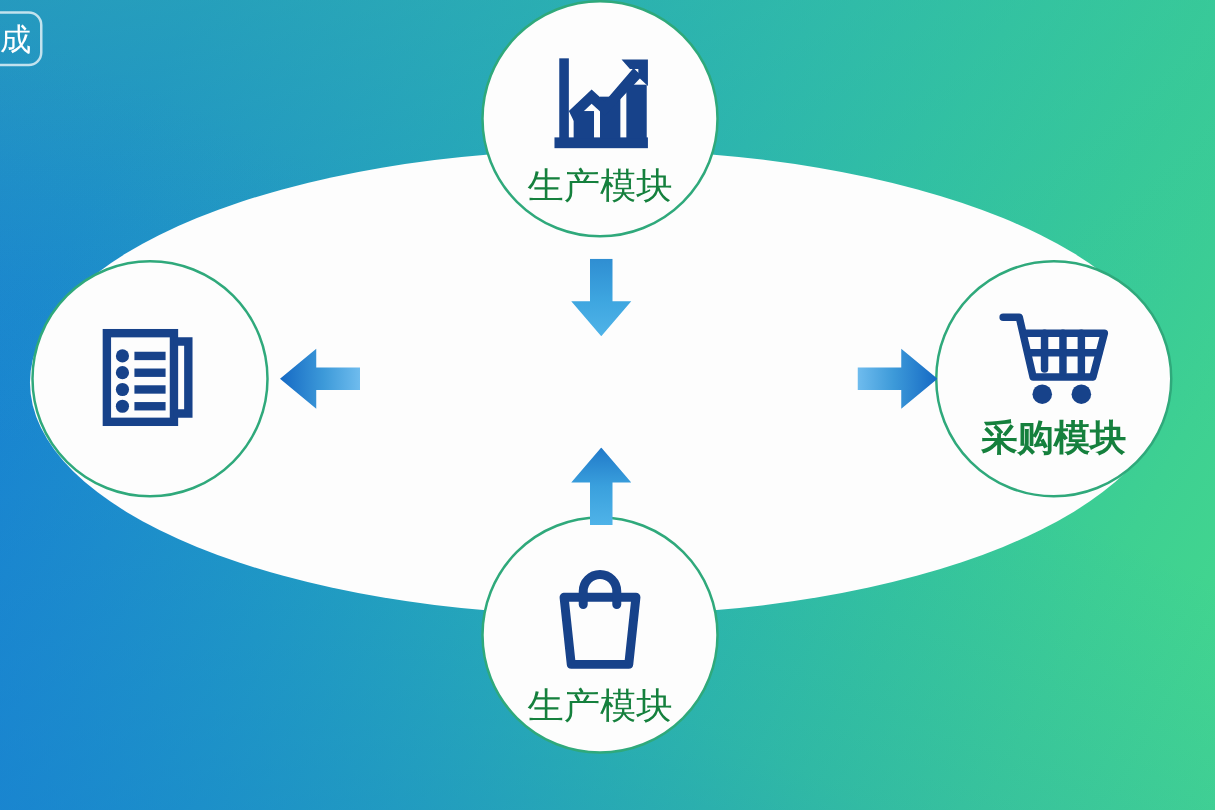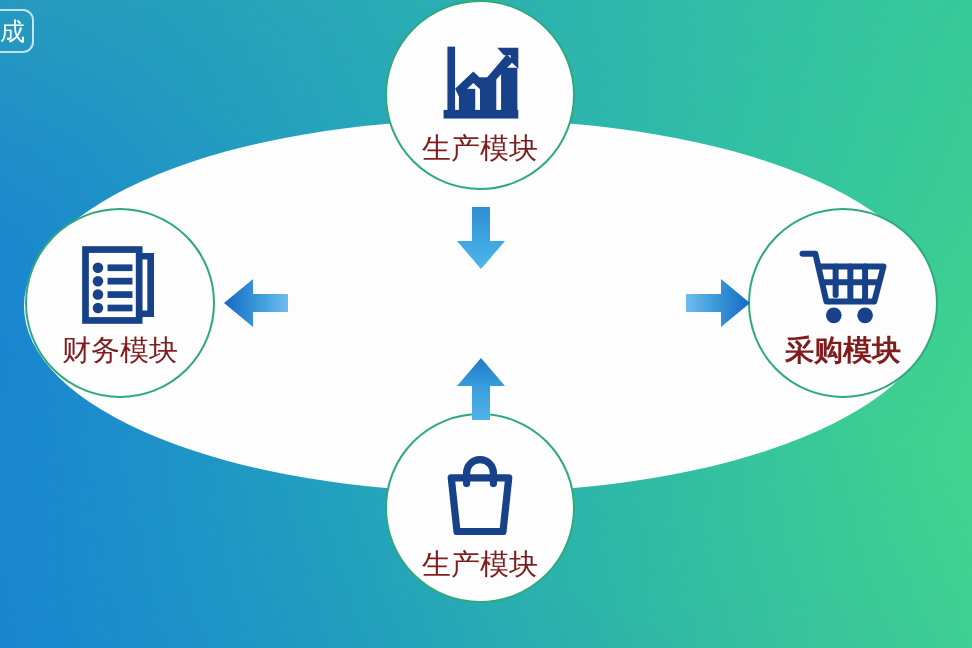--- a/index.html
+++ b/index.html
@@ -96,21 +96,21 @@
     width:92px;height:86px;
     display:flex;align-items:center;justify-content:center;
     margin-bottom:2px;
   }
   .node.top .glyph{margin-top:14px;}
   .node.bottom .glyph{margin-top:16px;}
   .node .caption{
     font-family:"DejaVu Sans",sans-serif;
     font-size:29px;
     font-weight:500;
-    color:#7f1d1d;
+    color:#15803d;
     line-height:1;
     white-space:nowrap;
   }
   .node.top .caption{margin-top:2px;}
   .node.left .caption{margin-top:4px;}
   .node.right .caption{margin-top:4px;font-weight:bold;}
   .node.bottom .caption{margin-top:6px;}
 
   
   .arrow{position:absolute;z-index:20;}
@@ -225,21 +225,20 @@
           <circle cx="25" cy="40" r="5.5"></circle>
           <circle cx="25" cy="54" r="5.5"></circle>
           <circle cx="25" cy="68" r="5.5"></circle>
           <rect x="35" y="22.5" width="26" height="7"></rect>
           <rect x="35" y="36.5" width="26" height="7"></rect>
           <rect x="35" y="50.5" width="26" height="7"></rect>
           <rect x="35" y="64.5" width="26" height="7"></rect>
         </g>
       </svg>
     </div>
-    <div class="caption">财务模块</div>
   </div>
 
   <div class="node right">
     <div class="glyph">
       <svg viewBox="0 0 100 88" width="94" height="86" aria-hidden="true">
         <g fill="none" stroke="#17428a" stroke-width="6.5" stroke-linejoin="round" stroke-linecap="round">
           <path d="M6,10 H20 L32,62 H82"></path>
           <path d="M24,24 H94 L84,62"></path>
           <path d="M30,41 H89"></path>
           <path d="M42,24 V55"></path>

